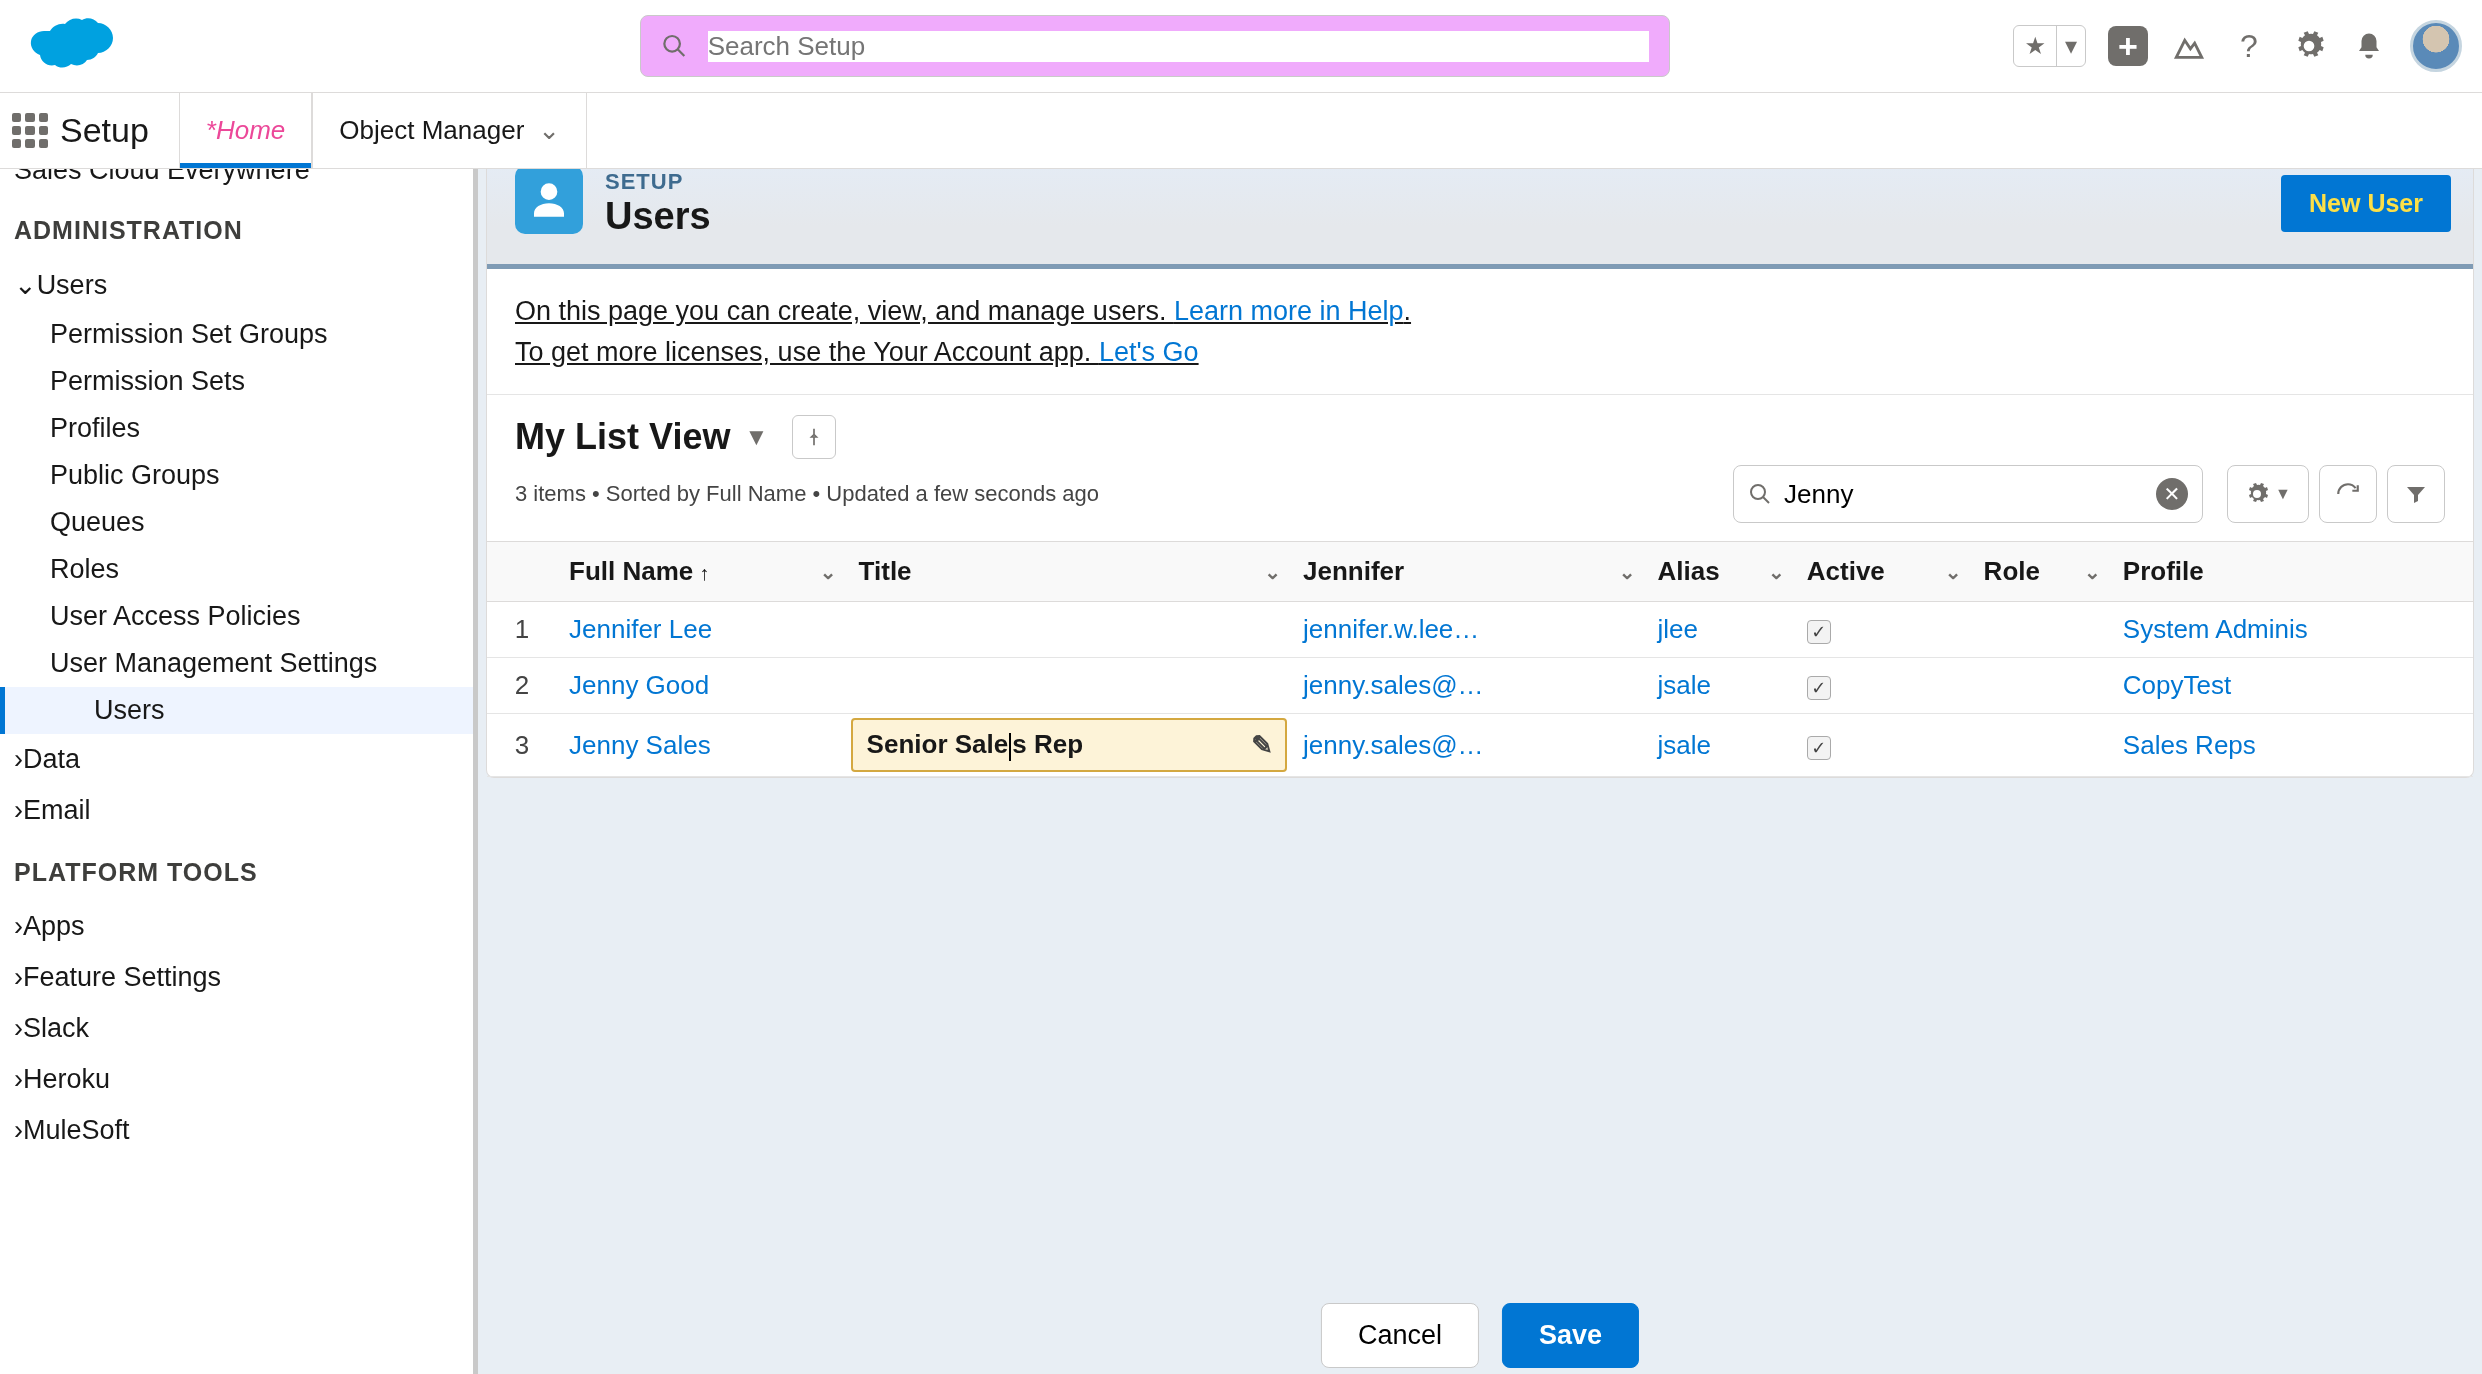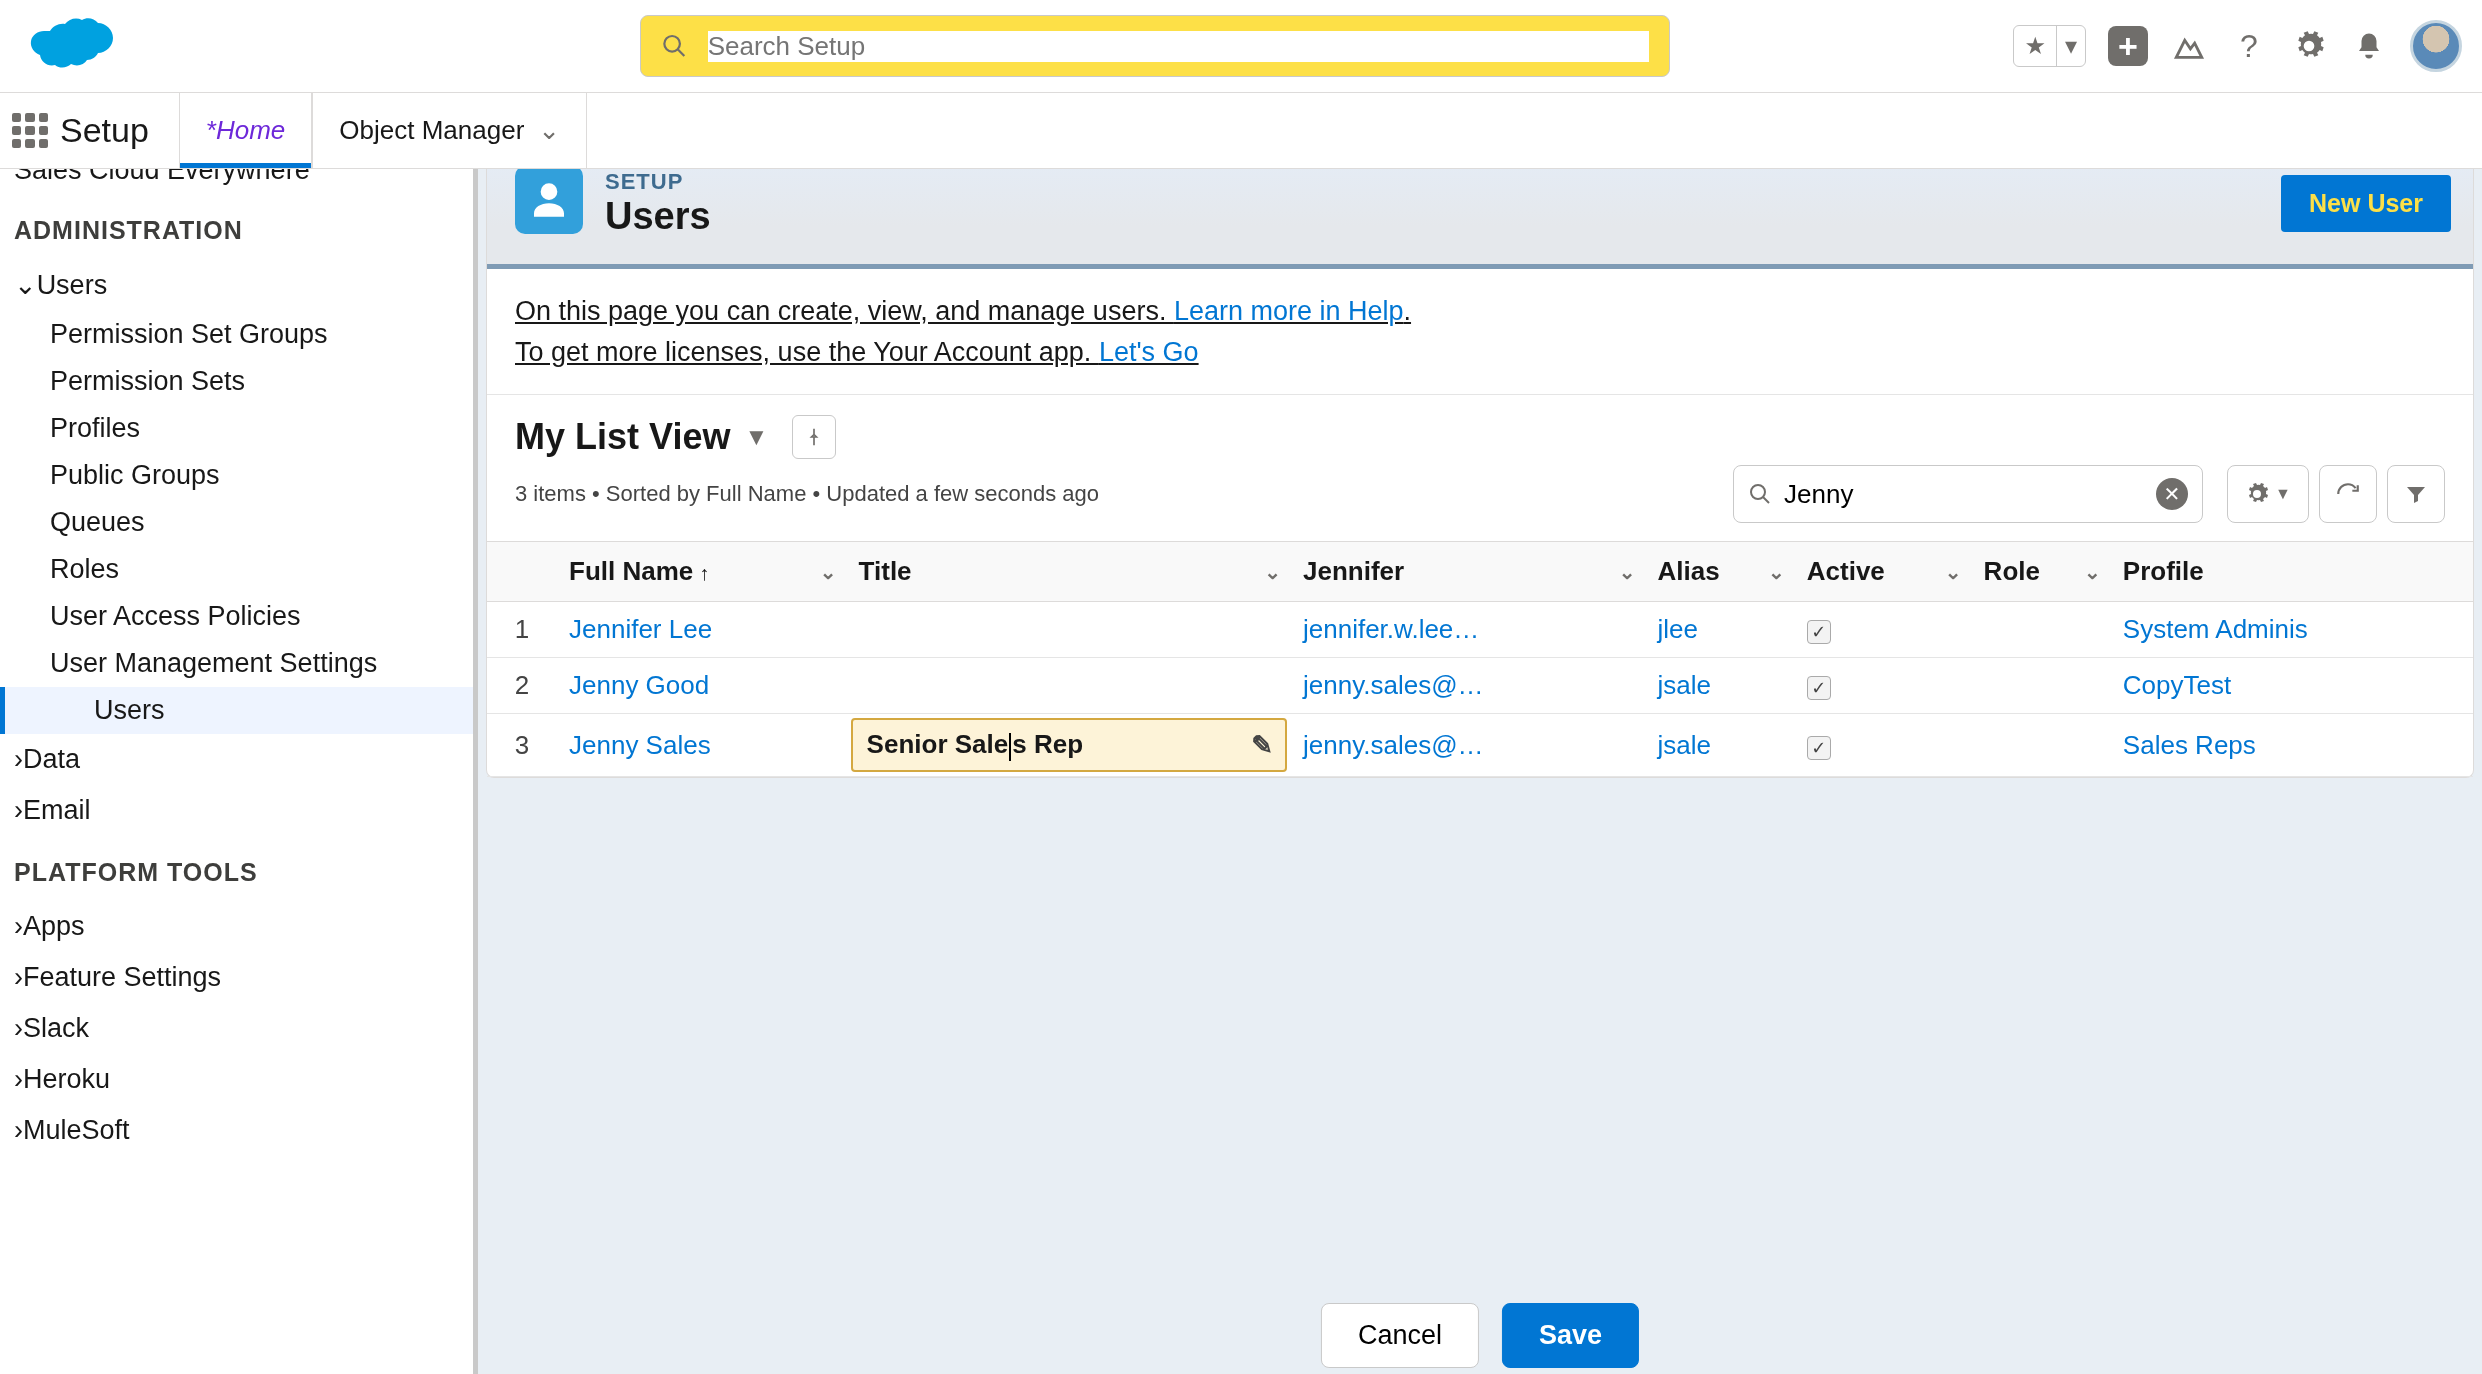--- a/index.html
+++ b/index.html
@@ -3,39 +3,39 @@
 <meta charset="utf-8">
 <style>
 * { box-sizing: border-box; margin: 0; padding: 0; }
 body { font-family: -apple-system, BlinkMacSystemFont, "Segoe UI", Arial, sans-serif; background: #fff; color: #181818; font-size: 24px; overflow: hidden; }
 
 
 .top-header { height: 93px; display: flex; align-items: center; padding: 0 20px; border-bottom: 1px solid #dddbda; }
 .logo { width: 100px; height: 70px; display:flex; align-items:center; }
 .logo svg { width: 100px; height: 60px; }
 .search-wrap { flex: 0 0 auto; margin-left: 520px; }
-.search-box { width: 1030px; height: 62px; border: 1px solid #c9c9c9; border-radius: 8px; display:flex; align-items:center; padding: 0 20px; background:#fde047; }
+.search-box { width: 1030px; height: 62px; border: 1px solid #c9c9c9; border-radius: 8px; display:flex; align-items:center; padding: 0 20px; background:#f0abfc; }
 .search-box input { border:none; outline:none; font-size: 26px; width: 100%; color: #706e6b; }
 .icon-search { width: 28px; height: 28px; margin-right: 20px; color: #706e6b; }
 .header-actions { margin-left: auto; display:flex; align-items:center; gap: 22px; }
 .fav-pill { display:flex; border:1px solid #c9c9c9; border-radius:6px; overflow:hidden; }
 .fav-pill .star { padding: 6px 10px; color:#706e6b; }
 .fav-pill .drop { padding: 6px 8px; border-left:1px solid #c9c9c9; color:#706e6b; }
 .hdr-icon { color:#706e6b; width:38px; height:38px; display:flex; align-items:center; justify-content:center; font-size:32px; cursor:pointer; }
 .add-btn { background:#706e6b; color:#fff; border-radius:8px; width:40px; height:40px; display:flex; align-items:center; justify-content:center; font-size:34px; font-weight:bold; }
 .avatar { width: 52px; height: 52px; border-radius: 50%; border:3px solid #c5d5e0; background: radial-gradient(circle at 50% 35%, #d4c5b0 0%, #d4c5b0 35%, #5a8ab8 36%, #5a8ab8 100%); }
 
 
 .nav-row { height: 76px; display:flex; align-items:stretch; border-bottom:1px solid #dddbda; }
 .app-launcher { width: 60px; display:flex; align-items:center; justify-content:center; }
 .waffle { width:36px; height:36px; display:grid; grid-template-columns:repeat(3,1fr); grid-template-rows:repeat(3,1fr); gap:4px; }
 .waffle span { background:#706e6b; border-radius:2px; }
 .app-name { font-size: 34px; font-weight: 400; display:flex; align-items:center; padding-right: 30px; }
 .tab { display:flex; align-items:center; padding: 0 26px; border-left:1px solid #dddbda; border-right:1px solid #dddbda; font-size:26px; cursor:pointer; position:relative; }
-.tab.active { color:#6d28d9; font-style:italic; font-weight:500; }
+.tab.active { color:#ec4899; font-style:italic; font-weight:500; }
 .tab.active::after { content:''; position:absolute; left:0; right:0; bottom:0; height:5px; background:#0176d3; }
 .tab .chev { margin-left:14px; color:#706e6b; }
 
 
 .body { display:flex; height: calc(100vh - 169px); }
 
 
 .sidebar { width: 478px; border-right: 5px solid #c9c9c9; overflow-y: hidden; padding-top: 4px; }
 .side-item { padding: 8px 12px 8px 14px; font-size: 27px; color:#181818; cursor:pointer; display:flex; align-items:center; position:relative; }
 .side-item.truncated-top { padding-top:0; margin-top:-18px; }

